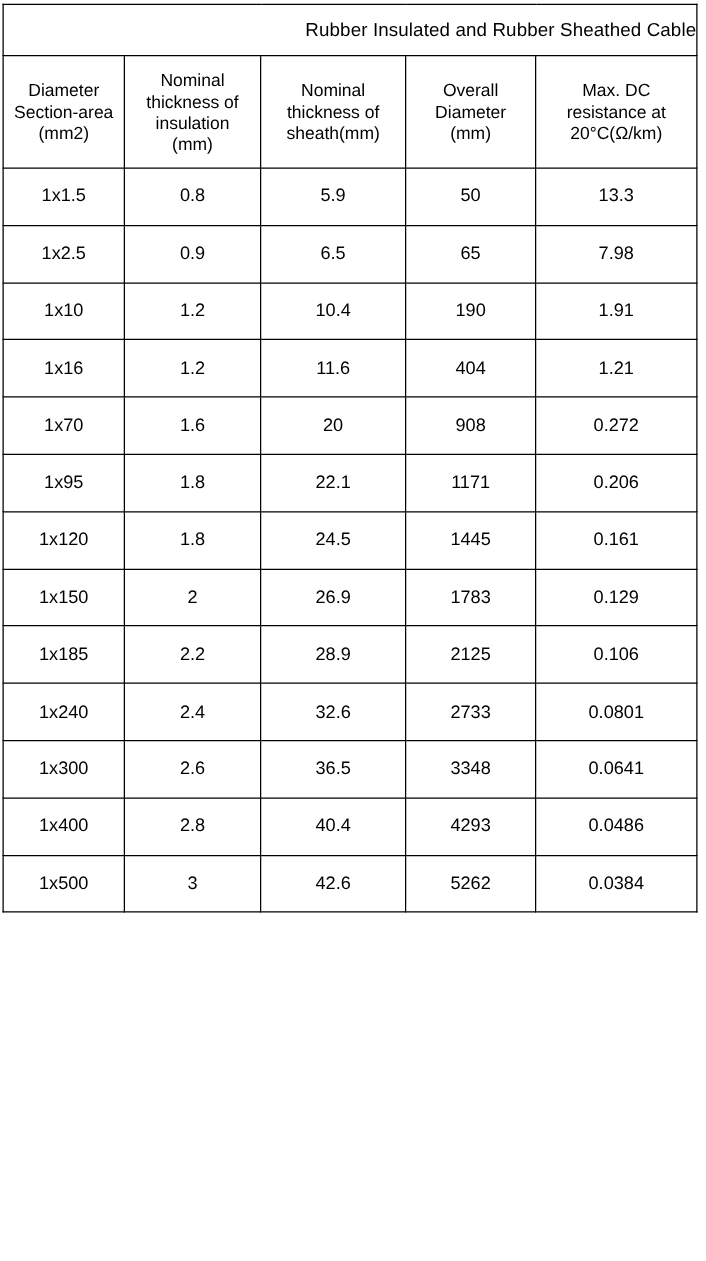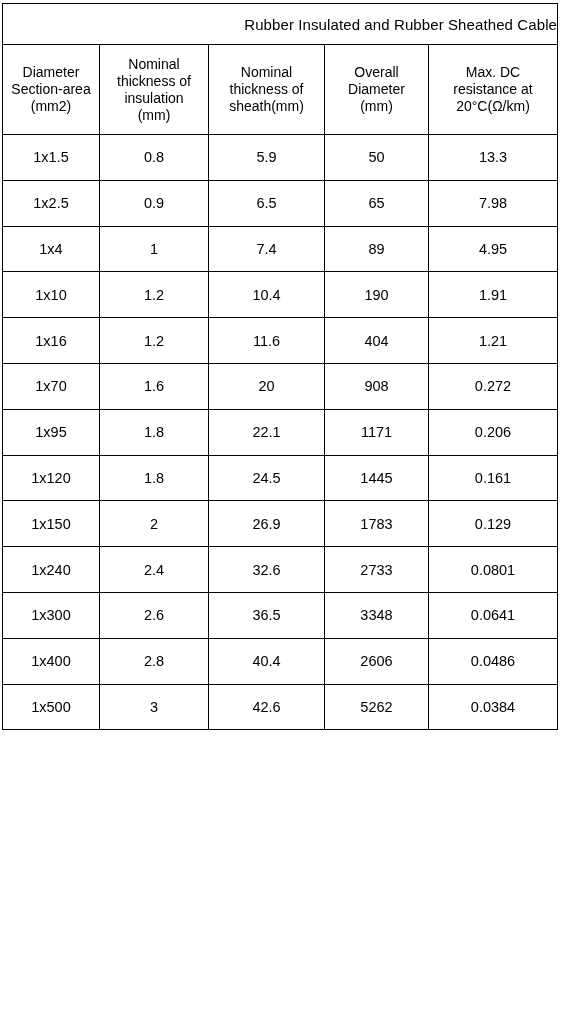--- a/index.html
+++ b/index.html
@@ -132,27 +132,20 @@
           <td class="data-cell">13.3</td>
         </tr>
         <tr>
           <td class="data-cell">1x2.5</td>
           <td class="data-cell">0.9</td>
           <td class="data-cell">6.5</td>
           <td class="data-cell">65</td>
           <td class="data-cell">7.98</td>
         </tr>
         <tr>
-          <td class="data-cell">1x4</td>
-          <td class="data-cell">1</td>
-          <td class="data-cell">7.4</td>
-          <td class="data-cell">89</td>
-          <td class="data-cell">4.95</td>
-        </tr>
-        <tr>
           <td class="data-cell">1x10</td>
           <td class="data-cell">1.2</td>
           <td class="data-cell">10.4</td>
           <td class="data-cell">190</td>
           <td class="data-cell">1.91</td>
         </tr>
         <tr>
           <td class="data-cell">1x16</td>
           <td class="data-cell">1.2</td>
           <td class="data-cell">11.6</td>
@@ -181,38 +174,45 @@
           <td class="data-cell">0.161</td>
         </tr>
         <tr>
           <td class="data-cell">1x150</td>
           <td class="data-cell">2</td>
           <td class="data-cell">26.9</td>
           <td class="data-cell">1783</td>
           <td class="data-cell">0.129</td>
         </tr>
         <tr>
+          <td class="data-cell">1x185</td>
+          <td class="data-cell">2.2</td>
+          <td class="data-cell">28.9</td>
+          <td class="data-cell">2125</td>
+          <td class="data-cell">0.106</td>
+        </tr>
+        <tr>
           <td class="data-cell">1x240</td>
           <td class="data-cell">2.4</td>
           <td class="data-cell">32.6</td>
           <td class="data-cell">2733</td>
           <td class="data-cell">0.0801</td>
         </tr>
         <tr>
           <td class="data-cell">1x300</td>
           <td class="data-cell">2.6</td>
           <td class="data-cell">36.5</td>
           <td class="data-cell">3348</td>
           <td class="data-cell">0.0641</td>
         </tr>
         <tr>
           <td class="data-cell">1x400</td>
           <td class="data-cell">2.8</td>
           <td class="data-cell">40.4</td>
-          <td class="data-cell">2606</td>
+          <td class="data-cell">4293</td>
           <td class="data-cell">0.0486</td>
         </tr>
         <tr>
           <td class="data-cell">1x500</td>
           <td class="data-cell">3</td>
           <td class="data-cell">42.6</td>
           <td class="data-cell">5262</td>
           <td class="data-cell">0.0384</td>
         </tr>
       </tbody>

